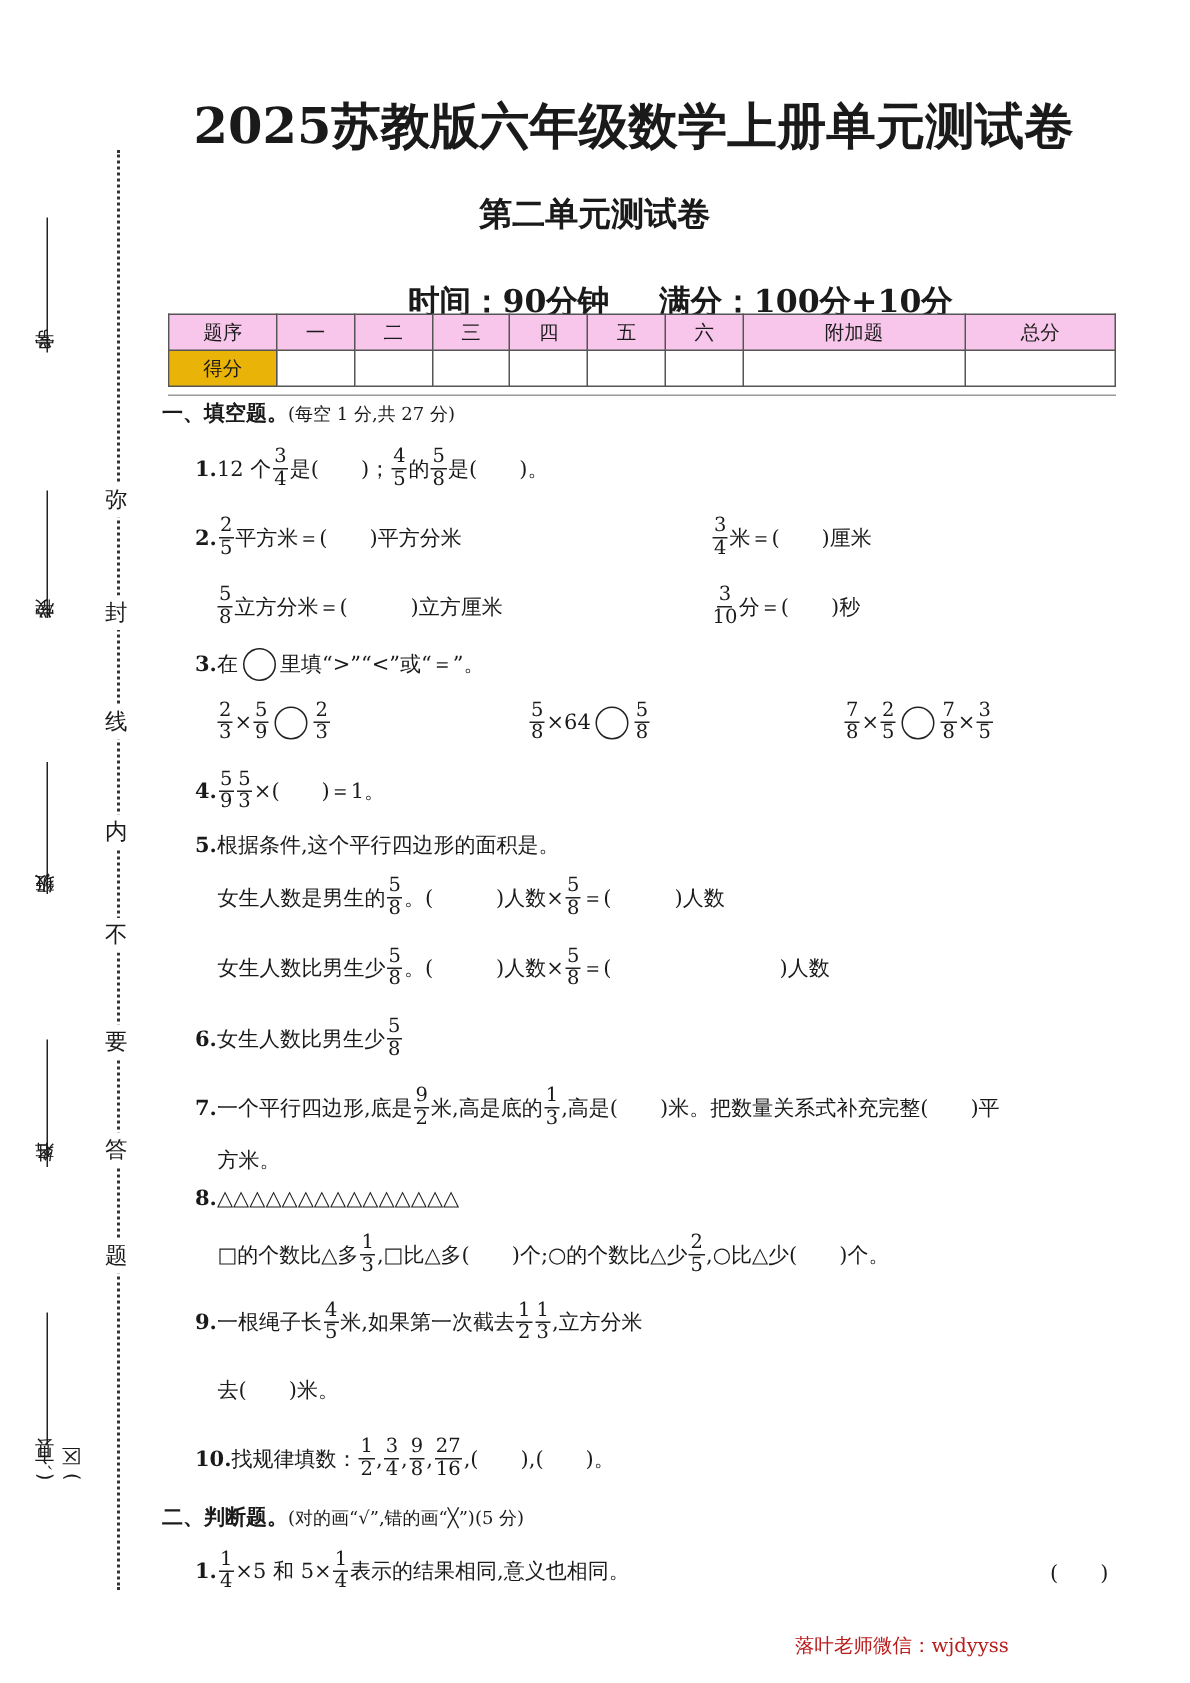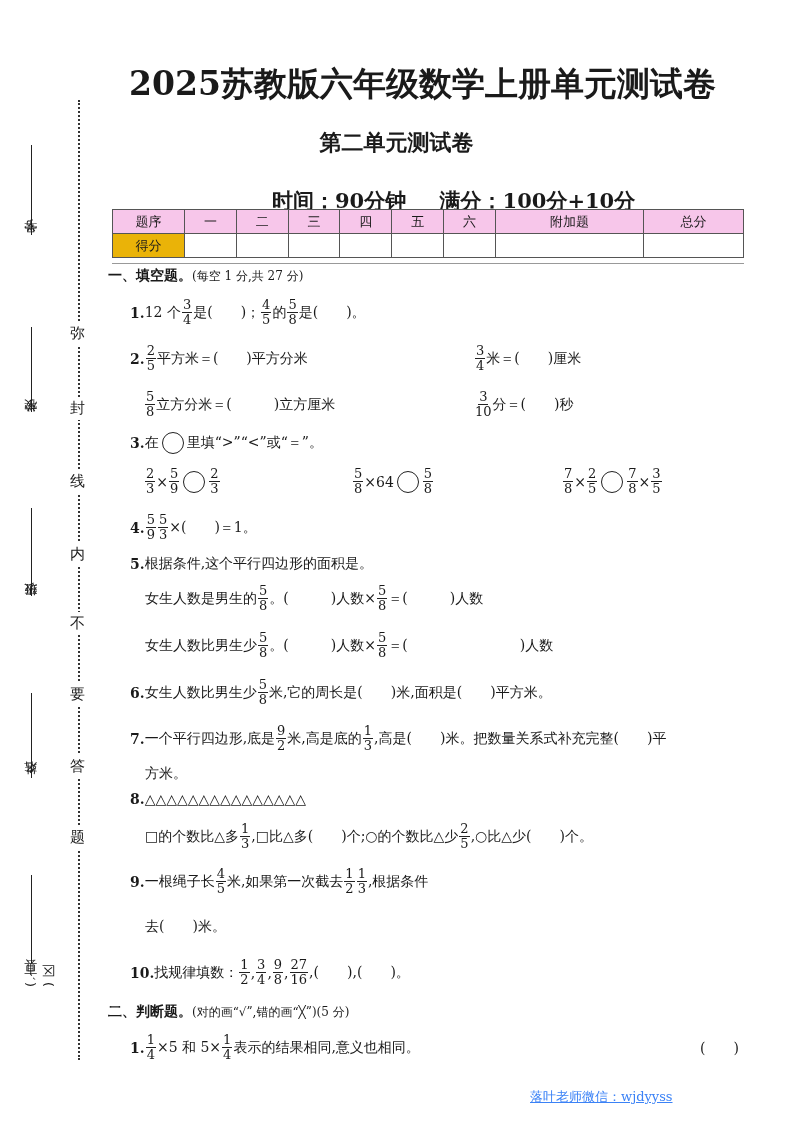--- a/index.html
+++ b/index.html
@@ -27,21 +27,21 @@
   .field .line { position: absolute; left: 17px; width: 1px; background: #222; }
   .field .lbl { position: absolute; left: 8px; writing-mode: vertical-rl; transform: rotate(180deg); font-size: 13px; font-family: "DejaVu Sans", sans-serif; }
   .sec { position: absolute; left: 108px; font-size: 14px; white-space: nowrap; }
   .sec b { font-weight: bold; }
   .sec .note { font-size: 12px; }
   .q { position: absolute; font-size: 14px; white-space: nowrap; display: flex; align-items: center; }
   .q b.num { font-weight: bold; }
   .frac { display: inline-flex; flex-direction: column; align-items: center; vertical-align: middle; font-size: 13px; line-height: 14px; margin: 0 1px; }
   .frac .n { border-bottom: 1px solid #222; padding: 0 1px; }
   .circle { display: inline-block; width: 22px; height: 22px; border: 1.5px solid #222; border-radius: 50%; vertical-align: middle; margin: 0 3px; }
-  .watermark { position: absolute; left: 530px; top: 1088px; font-size: 13px; color: #3b82f6; text-decoration: underline; }
+  .watermark { position: absolute; left: 530px; top: 1088px; font-size: 13px; color: #b91c1c; }
 </style>
 </head>
 <body>
 
 <div class="title">2025苏教版六年级数学上册单元测试卷</div>
 <div class="subtitle">第二单元测试卷</div>
 <div class="meta">
   <span>时间：90分钟</span>
   <span>满分：100分+10分</span>
 </div>
@@ -259,21 +259,20 @@
   <span>＝(　　　　　　　　)人数</span>
 </div>
 
 <div class="q" style="left:130px;top:678px">
   <b class="num">6.</b>
   <span>女生人数比男生少</span>
   <span class="frac">
       <span class="n">5</span>
       <span>8</span>
     </span>
-  <span>米,它的周长是(　　)米,面积是(　　)平方米。</span>
 </div>
 
 <div class="q" style="left:130px;top:724px">
   <b class="num">7.</b>
   <span>一个平行四边形,底是</span>
   <span class="frac">
       <span class="n">9</span>
       <span>2</span>
     </span>
   <span>米,高是底的</span>
@@ -314,21 +313,21 @@
     </span>
   <span>米,如果第一次截去</span>
   <span class="frac">
       <span class="n">1</span>
       <span>2</span>
     </span>
   <span class="frac">
       <span class="n">1</span>
       <span>3</span>
     </span>
-  <span>,根据条件</span>
+  <span>,立方分米</span>
 </div>
 <div class="q" style="left:145px;top:918px">
   <span>去(　　)米。</span>
 </div>
 
 <div class="q" style="left:130px;top:958px">
   <b class="num">10.</b>
   <span>找规律填数：</span>
   <span class="frac">
       <span class="n">1</span>

